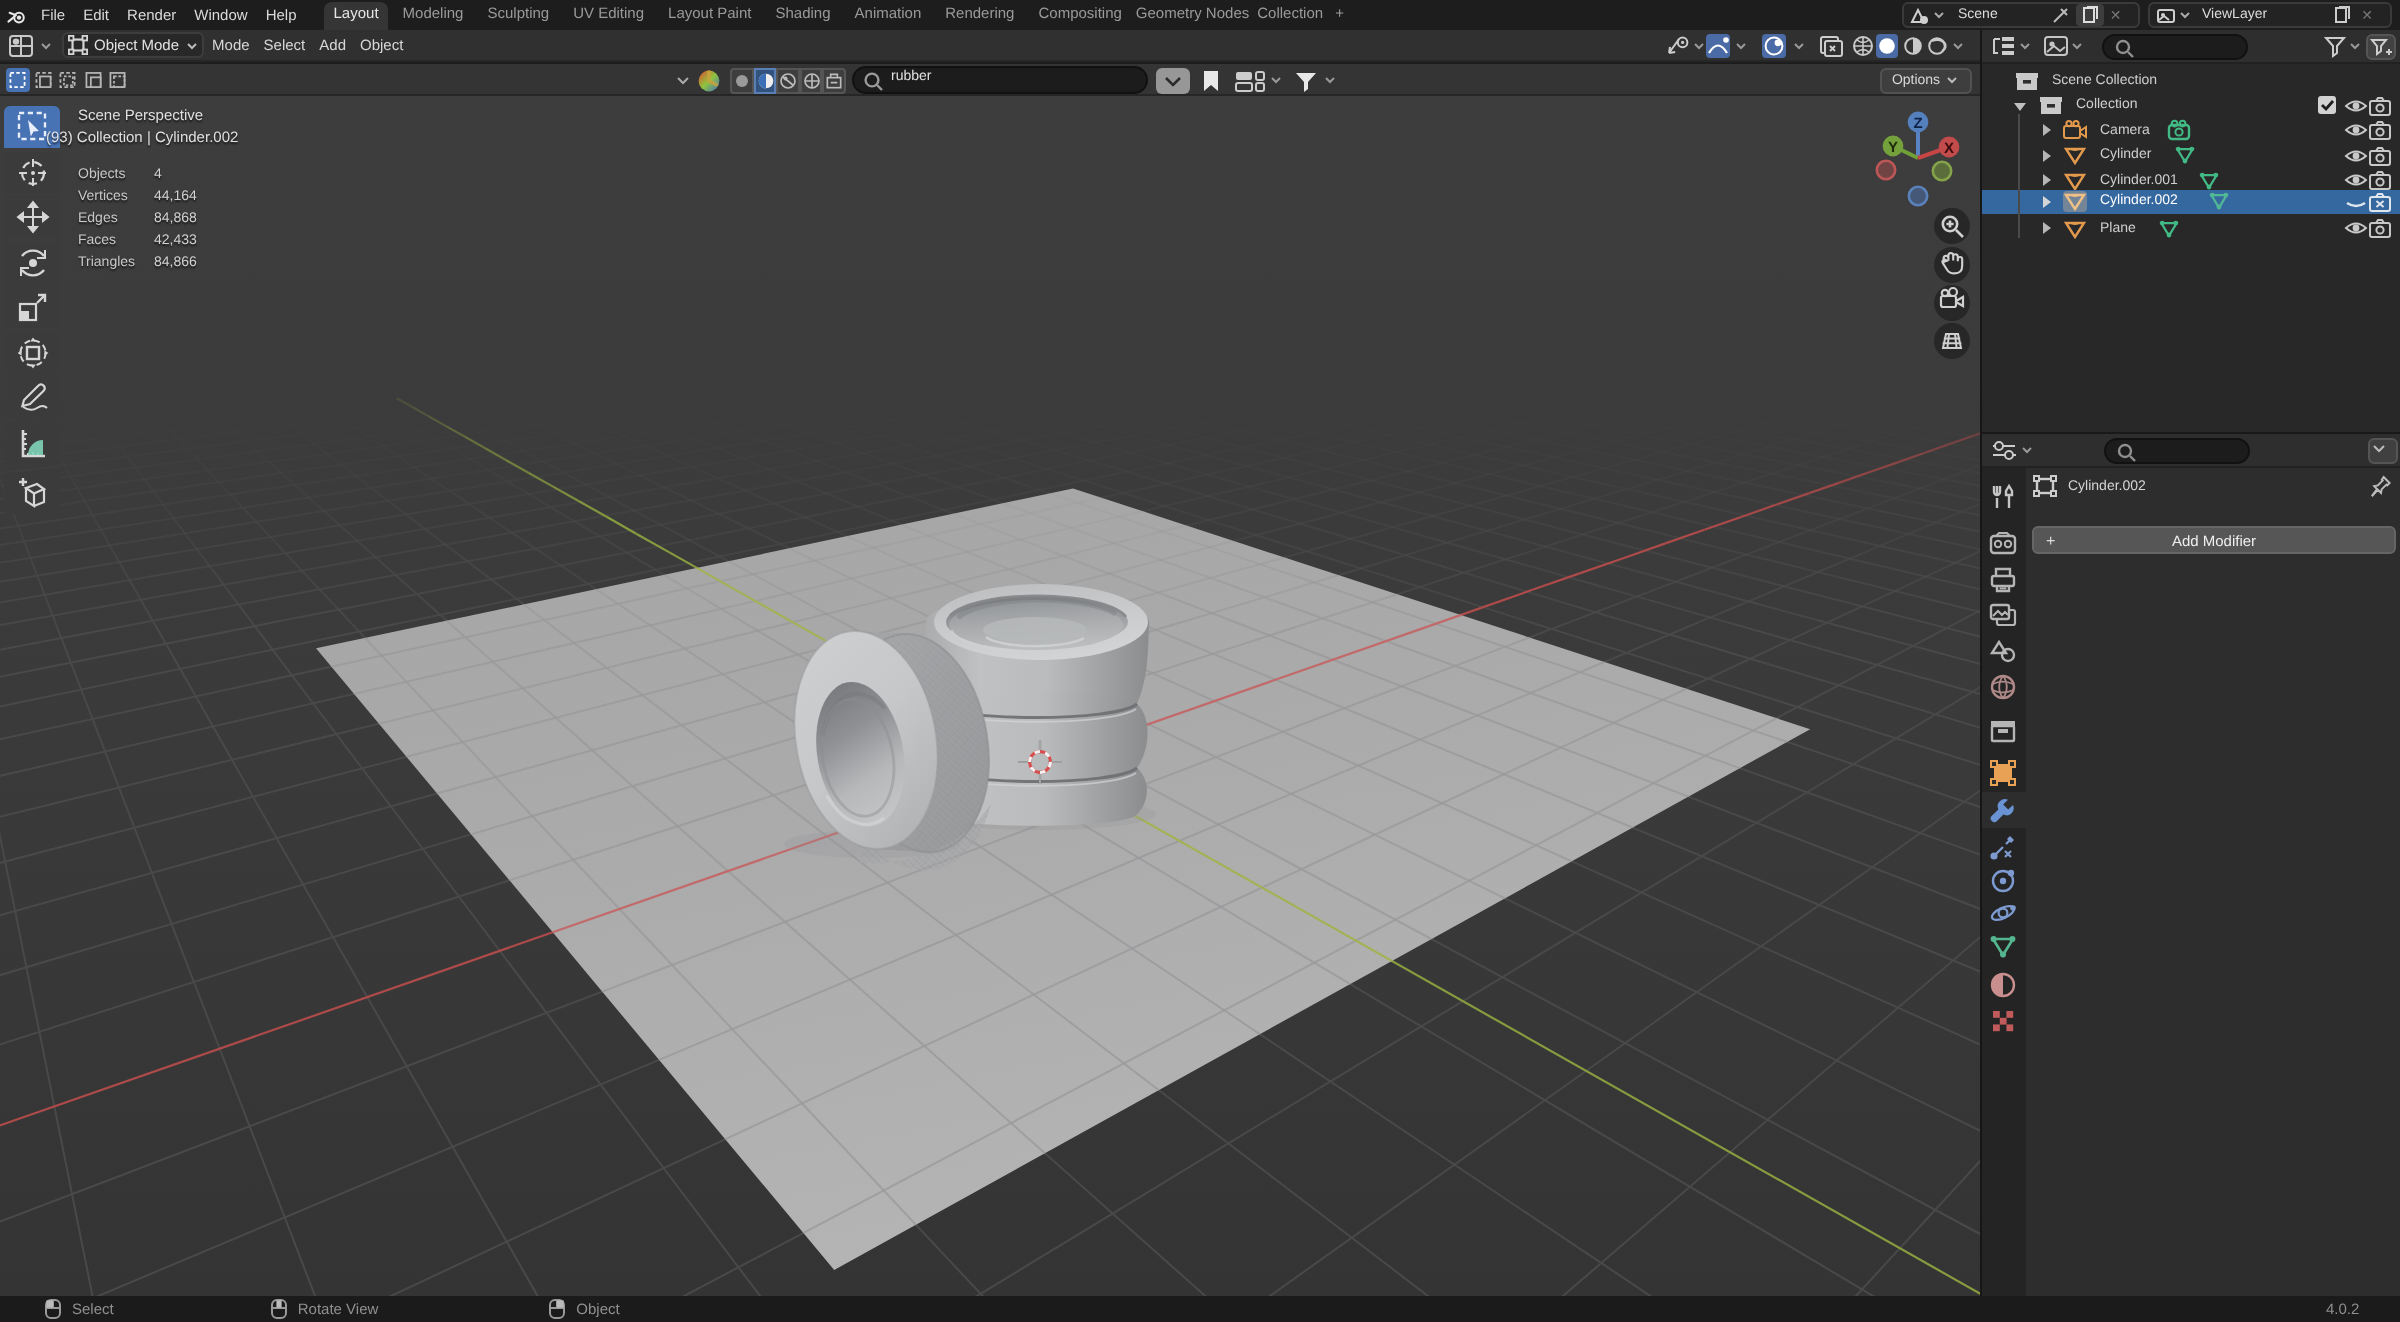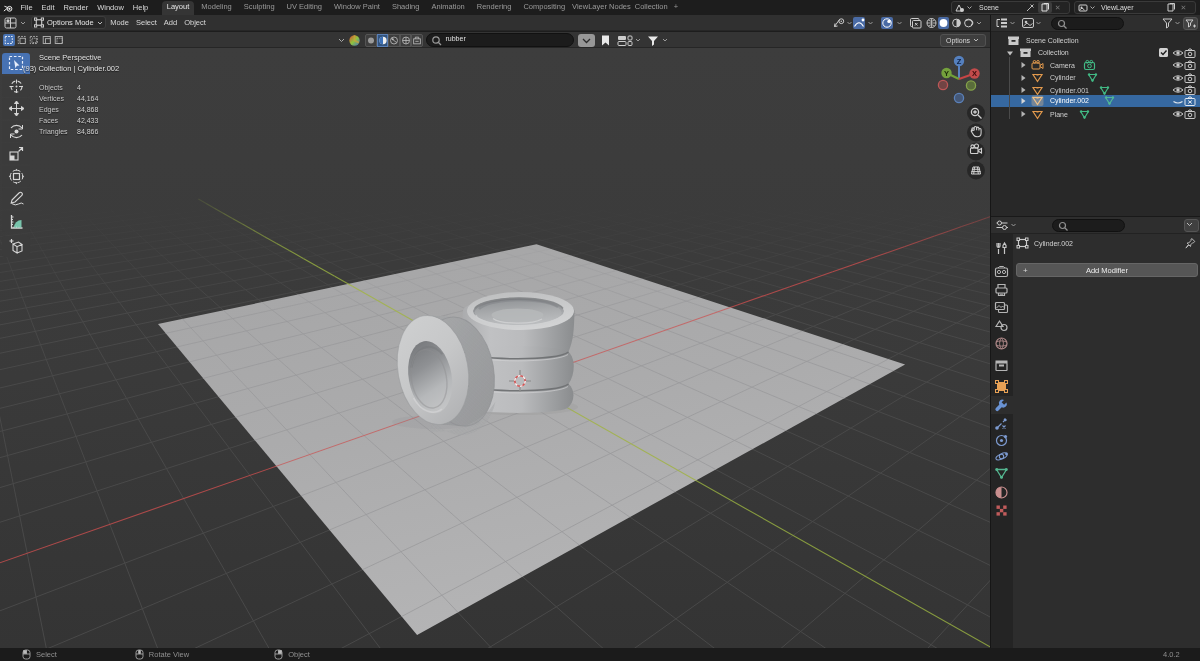--- a/index.html
+++ b/index.html
@@ -43,26 +43,26 @@
         <span>Edit</span>
         <span>Render</span>
         <span>Window</span>
         <span>Help</span>
       </div>
  <div class="tabs">
   <div class="tab act">Layout</div>
         <div class="tab">Modeling</div>
         <div class="tab">Sculpting</div>
   <div class="tab">UV Editing</div>
-        <div class="tab">Window Paint</div>
+        <div class="tab">Layout Paint</div>
         <div class="tab">Shading</div>
   <div class="tab">Animation</div>
         <div class="tab">Rendering</div>
         <div class="tab">Compositing</div>
-  <div class="tab" style="margin-left:-4px">ViewLayer Nodes</div>
+  <div class="tab" style="margin-left:-4px">Geometry Nodes</div>
         <div class="tab" style="margin-left:-7px">Collection</div>
         <div class="tab" style="padding:1px 4px;margin-left:-4px">+</div>
  </div>
  <div style="position:absolute;left:951px;top:1px;width:119px;height:13px;background:#232323;border:1px solid #3a3a3a;border-radius:3px;display:flex;align-items:center">
    <svg width="12" height="10" style="margin-left:2px">
           <path d="M2 8 L5 2 L8 8 Z" fill="none" stroke="#cfcfcf" stroke-width="1"></path>
           <circle cx="8" cy="7" r="2" fill="#cfcfcf"></circle>
         </svg>
    <svg width="7" height="7">
           <path d="M1.5 2.5 L3.5 4.5 L5.5 2.5" stroke="#aaa" fill="none"></path>
@@ -107,21 +107,21 @@
         <path d="M2 3 L4 5 L6 3" stroke="#9a9a9a" fill="none"></path>
       </svg>
  <div class="dd" style="margin-left:4px;padding:0 2px">
   <svg width="10" height="11" viewBox="0 0 11 11">
           <rect x="2.5" y="2.5" width="6" height="6" fill="none" stroke="#d5d5d5" stroke-width="1.2"></rect>
           <rect x="0.5" y="0.5" width="2.5" height="2.5" fill="#2c2c2c" stroke="#d5d5d5"></rect>
           <rect x="8" y="0.5" width="2.5" height="2.5" fill="#2c2c2c" stroke="#d5d5d5"></rect>
           <rect x="0.5" y="8" width="2.5" height="2.5" fill="#2c2c2c" stroke="#d5d5d5"></rect>
           <rect x="8" y="8" width="2.5" height="2.5" fill="#2c2c2c" stroke="#d5d5d5"></rect>
         </svg>
-  <span style="margin-left:3px">Options Mode</span>
+  <span style="margin-left:3px">Object Mode</span>
   <svg width="7" height="8" style="margin-left:2px">
           <path d="M2 3 L4 5 L6 3" stroke="#bbb" fill="none"></path>
         </svg>
  </div>
  <div class="hmenu" style="display:flex;margin-left:1px">
         <span>Mode</span>
         <span>Select</span>
         <span>Add</span>
         <span>Object</span>
       </div>

